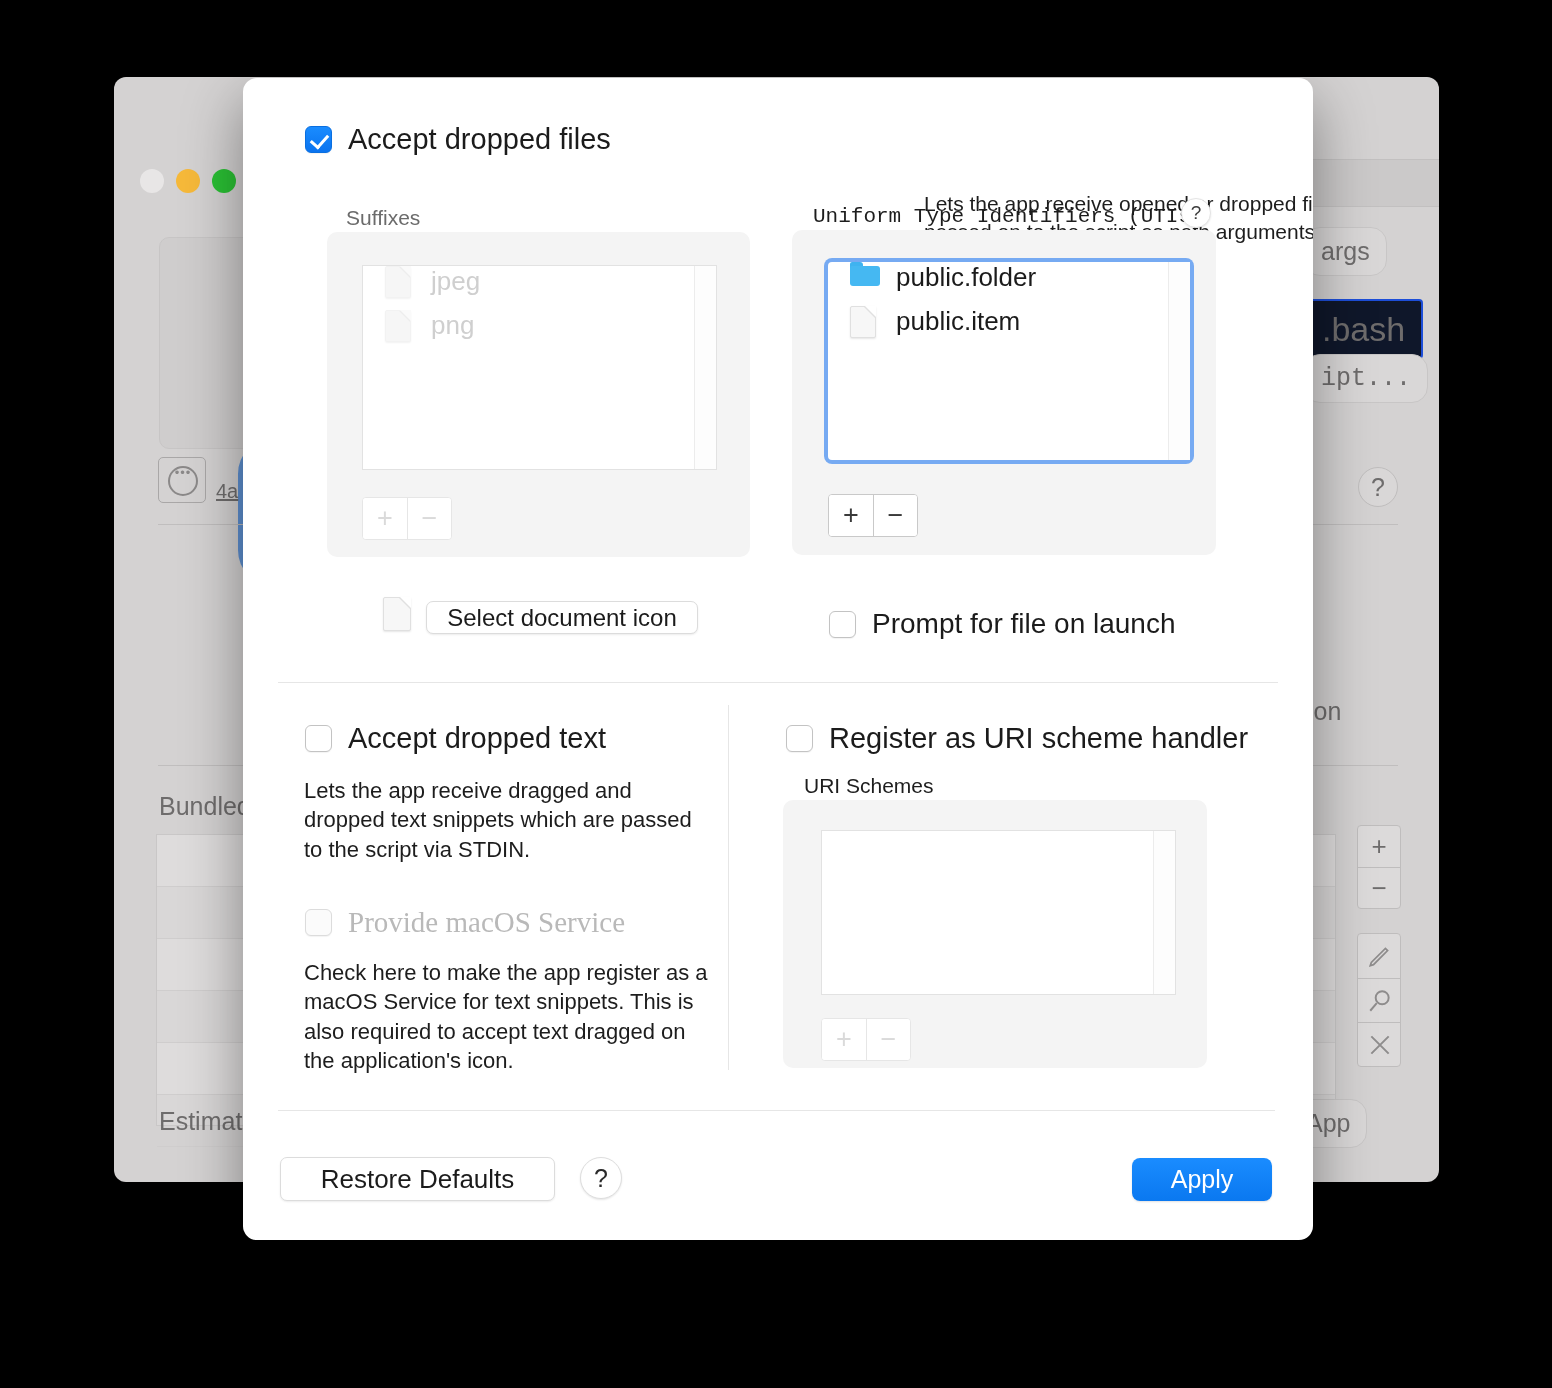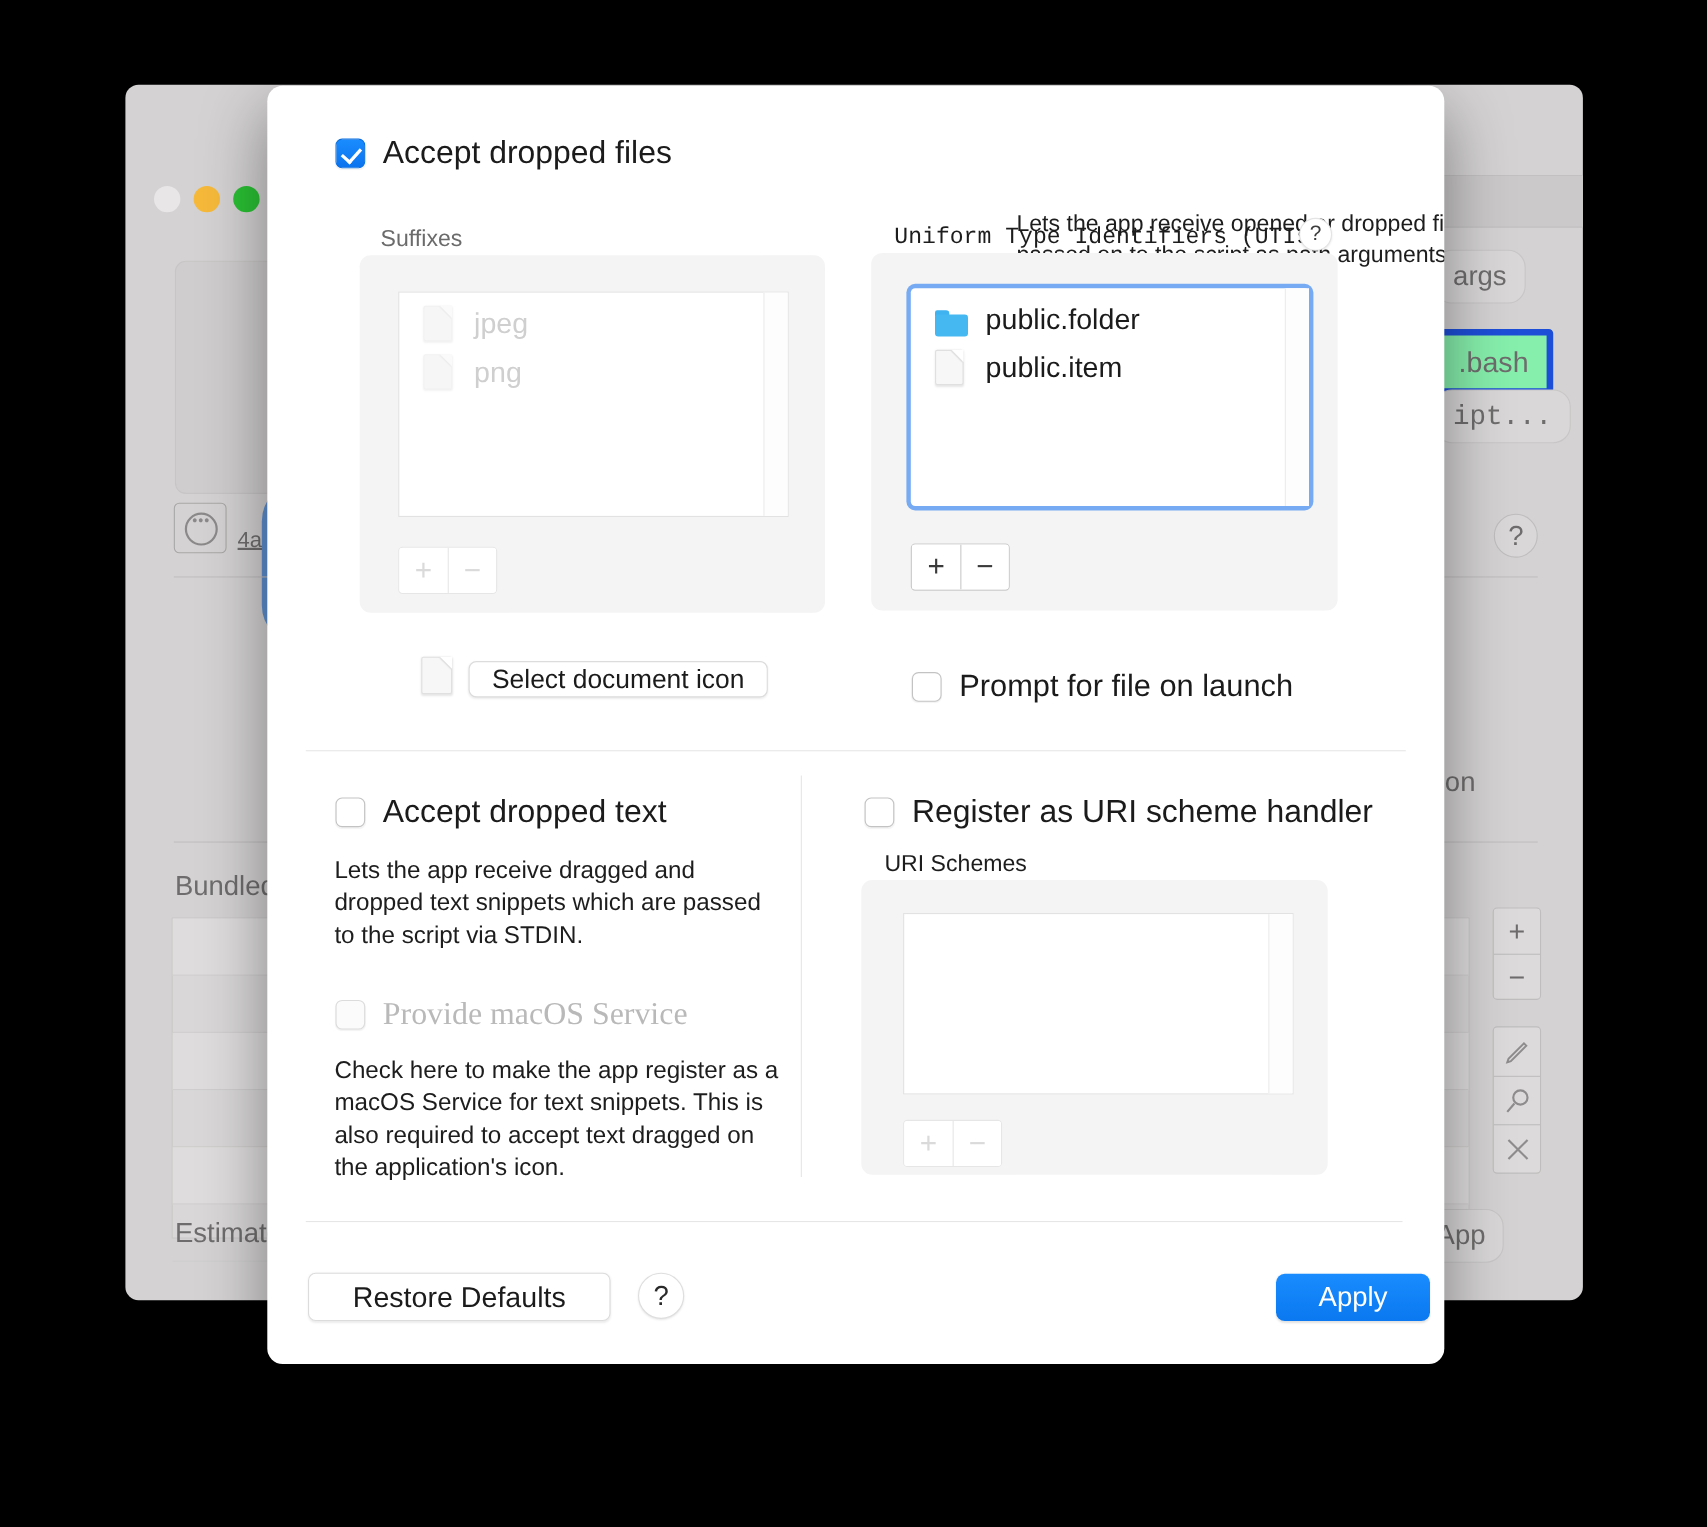--- a/index.html
+++ b/index.html
@@ -80,22 +80,22 @@
   .bg-label.right { text-align:right; }
 
   .bg-field {
     position:absolute; background:#cbc9c9; border:1px solid #c2c0c0; border-radius:6px;
   }
   .bg-pill {
     position:absolute; background:#d9d7d7; border:1px solid #c8c6c6; border-radius:16px;
     font-size:25px; color:#6e6c6c; line-height:1; padding:11px 16px; white-space:nowrap;
   }
   .bg-rect-btn {
-    position:absolute; background:#86efac; border:6px solid #1d4ed8; border-radius:4px;
-    font-size:26px; color:#6e6c6c; line-height:1; padding:11px 16px; white-space:nowrap;
+    position:absolute; background:#0f172a; border:2px solid #1d4ed8; border-radius:4px;
+    font-size:34px; color:#6e6c6c; line-height:1; padding:11px 16px; white-space:nowrap;
   }
   .bg-list {
     position:absolute; background:#d9d7d7; border:1px solid #c9c7c7;
   }
   .bg-list .row { height:52px; border-bottom:1px solid #cfcdcd; }
   .bg-list .row:nth-child(odd) { background:#dedcdc; }
 
   .bg-help {
     position:absolute; width:40px; height:40px; border-radius:50%;
     border:1px solid #bfbdbd; background:#d9d7d7;
@@ -161,21 +161,21 @@
   }
   .listbox.focused {
     border:none;
     box-shadow: 0 0 0 4px #76aaf2;
     border-radius:4px;
   }
   .listbox .scrollgutter {
     position:absolute; right:0; top:0; bottom:0; width:22px;
     border-left:1px solid #ececec; background:#fdfdfd;
   }
-  .lrow { display:flex; align-items:flex-end; height:44px; padding-left:22px; }
+  .lrow { display:flex; align-items:flex-start; height:44px; padding-left:22px; }
   .lrow .txt { font-size:26px; color:#1b1b1b; margin-left:20px; }
   .lrow .txt.dim { color:#cfcfcf; }
 
   .doc-ico {
     width:26px; height:32px; background:#f7f7f7; border:1px solid #e0e0e0;
     border-radius:2px; position:relative; flex:0 0 auto;
     box-shadow: 0 1px 2px rgba(0,0,0,0.10);
   }
   .doc-ico::after {
     content:""; position:absolute; right:-1px; top:-1px;
@@ -228,21 +228,20 @@
   .divider-h { position:absolute; background:#e6e6e6; height:1px; }
   .divider-v { position:absolute; background:#e6e6e6; width:1px; }
 
   .body-text { position:absolute; font-size:22px; line-height:1.33; color:#1d1d1d; }
 
   .apply-btn {
     position:absolute; background:linear-gradient(#1a8cff,#0a78f0);
     border-radius:8px; color:#fff; font-size:25px;
     display:flex; align-items:center; justify-content:center;
     box-shadow: 0 1px 2px rgba(0,0,0,0.12);
-    margin-left: 28px;
   }
   .help-btn-big {
     position:absolute; width:42px; height:42px; border-radius:50%;
     background:#fff; border:1px solid #dedede;
     box-shadow: 0 1px 2px rgba(0,0,0,0.10);
     font-size:25px; color:#2a2a2a; text-align:center; line-height:40px;
   }
 </style>
 </head>
 <body>

